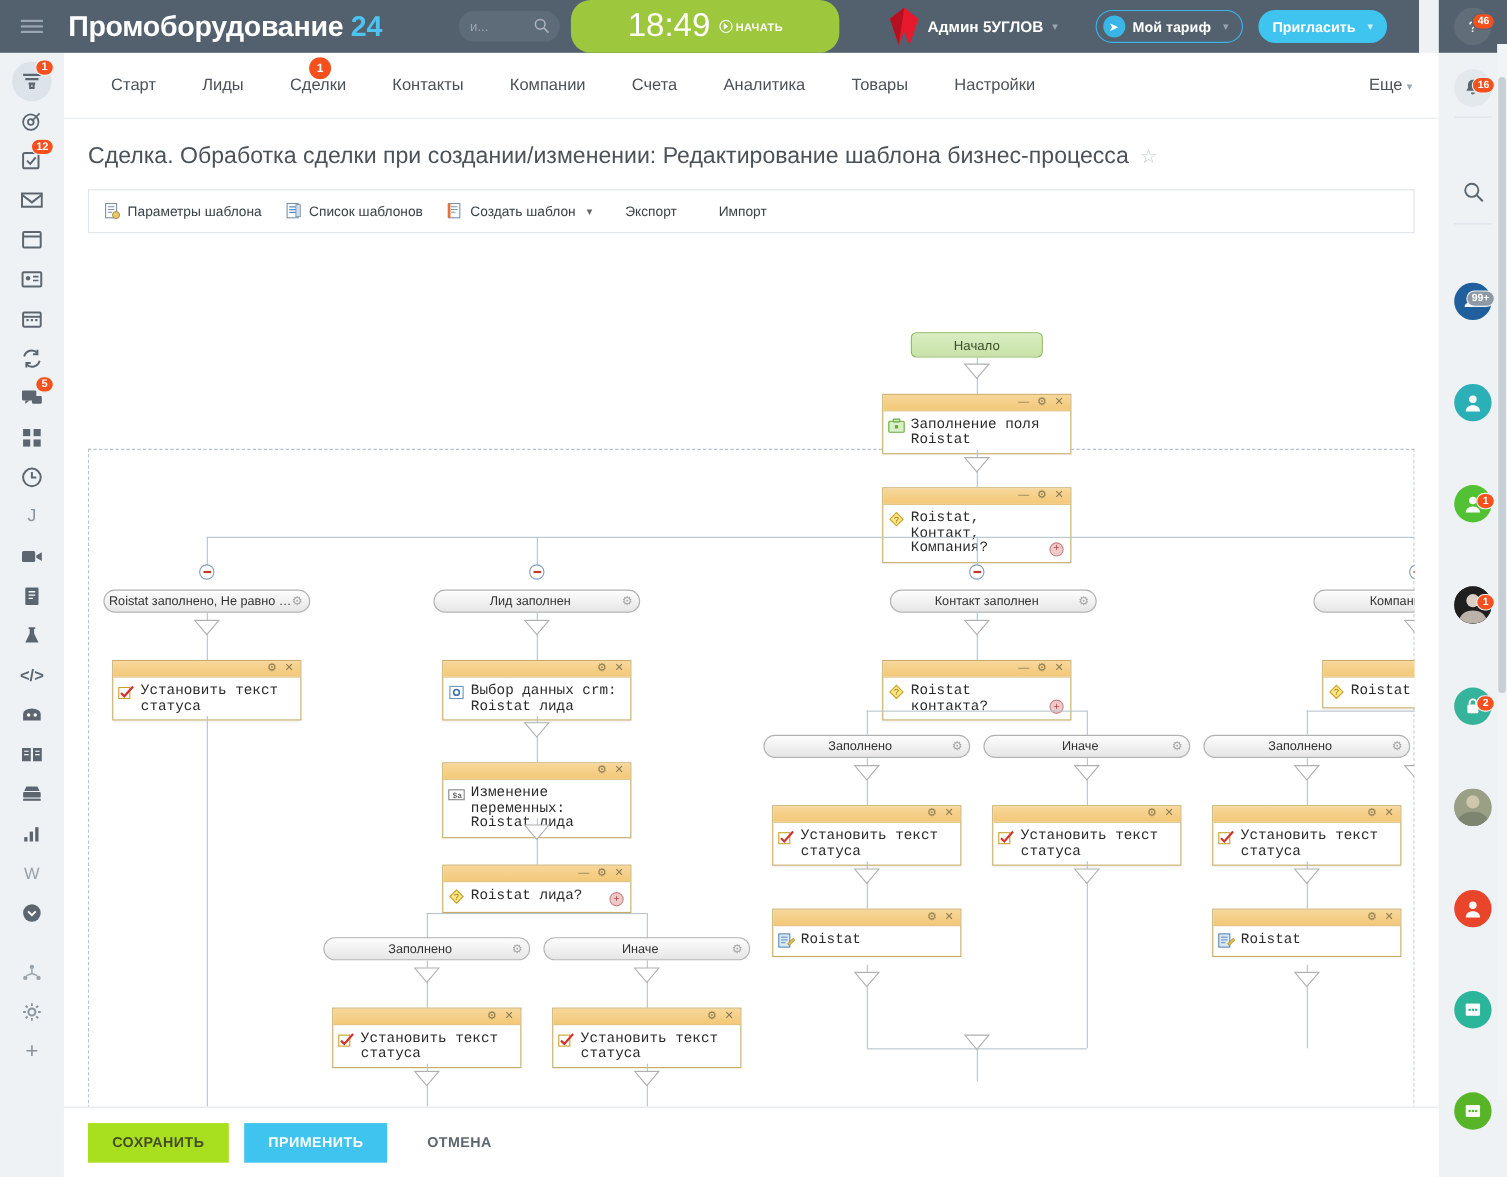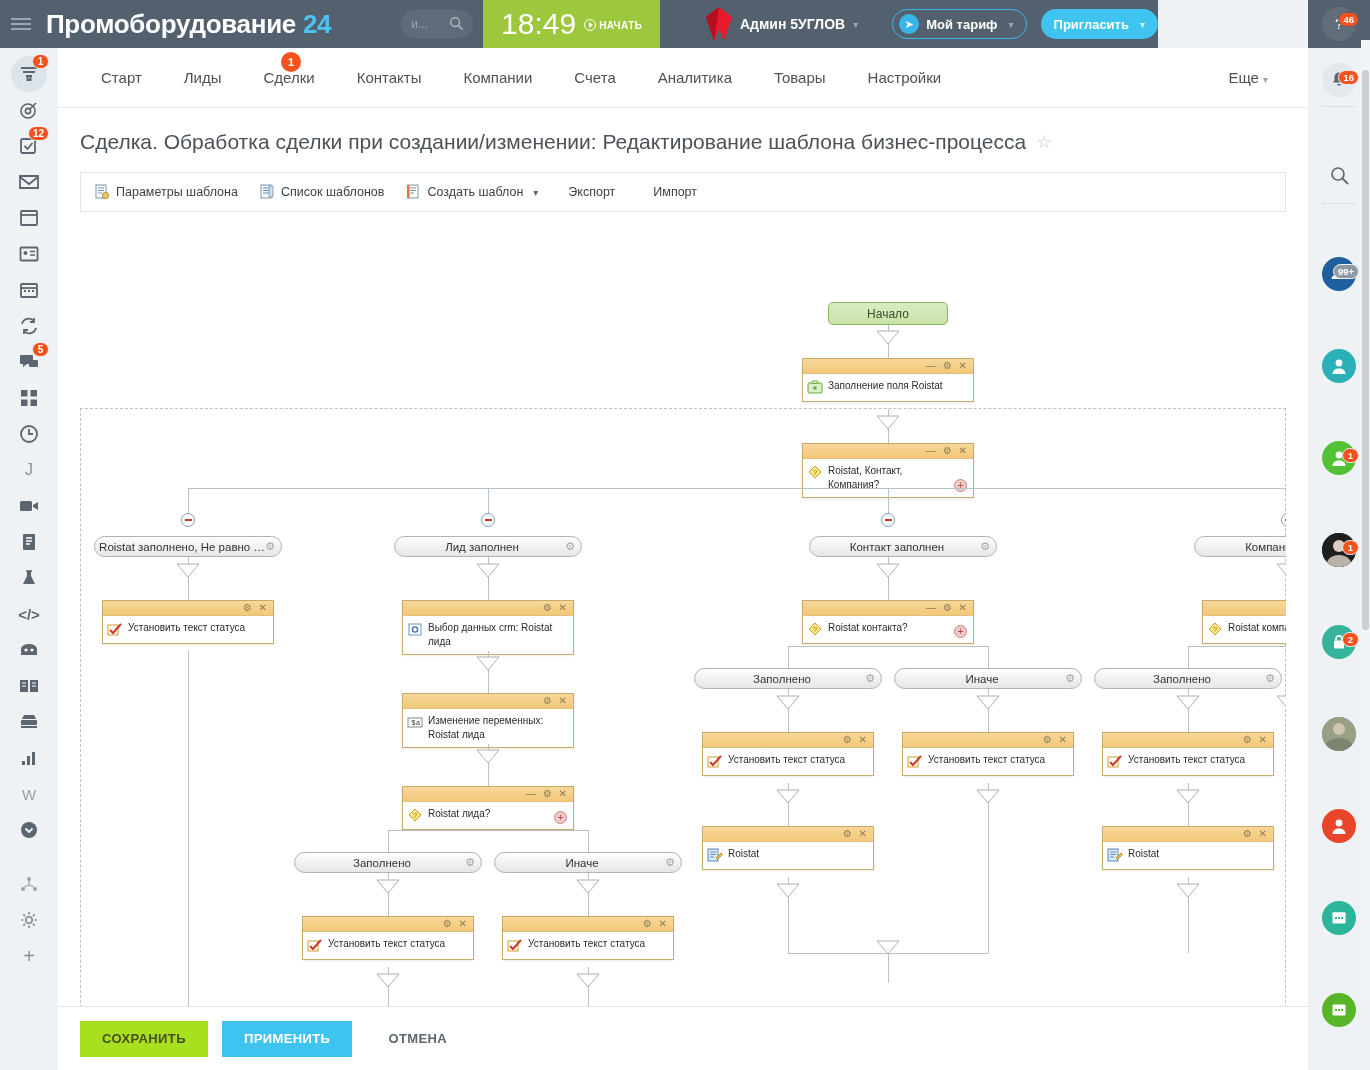--- a/index.html
+++ b/index.html
@@ -6,36 +6,36 @@
   * { box-sizing: border-box; }
   html, body {
     margin: 0; padding: 0;
     width: 1370px; height: 1070px;
     overflow: hidden;
     font-family: "Liberation Sans", sans-serif;
     background: #eef2f4;
   }
   
   .topbar {
-    position: absolute; top: 0; left: 0; width: 1158px; height: 48px;
+    position: absolute; top: 0; left: 0; width: 1290px; height: 48px;
     background: #53616e; display: flex; align-items: center; z-index: 40;
   }
   .burger { width: 58px; height: 48px; display:flex; align-items:center; justify-content:center; }
   .burger i { display:block; width: 20px; height: 2px; background:#9aa6b1; box-shadow: 0 5px 0 #9aa6b1, 0 10px 0 #9aa6b1; margin-bottom:10px; }
   .logo { color:#fff; font-size: 26px; font-weight: bold; letter-spacing:-0.3px; margin-left: 4px; white-space:nowrap; }
   .logo .num { color:#4ec2f0; }
   .hsearch {
     margin-left: 70px; width: 92px; height: 28px; border-radius: 16px;
     background:#5e6b78; display:flex; align-items:center; padding: 0 10px; position:relative;
   }
   .hsearch .ph { color:#9aa6b1; font-size: 12px; }
   .hsearch .mag { position:absolute; right: 9px; top: 6px; }
   .timer {
     margin-left: 10px; width: 244px; height: 48px; background:#9dc73d;
-    display:flex; align-items:center; justify-content:center; gap: 8px;
+    display:flex; align-items:center; justify-content:center; gap: 8px; border-radius: 18px;
   }
   .timer .clock { color:#fff; font-size: 30px; font-weight:300; letter-spacing: 0px; }
   .timer .startlbl { color:#fff; font-size:10px; letter-spacing:0.4px; font-weight:bold;}
   .timer .playdot { display:inline-block; width:12px; height:12px; border:1.5px solid #fff; border-radius:50%; position:relative; vertical-align:middle; margin-right:3px;}
   .timer .playdot:after{content:""; position:absolute; left:3.5px; top:2.5px; border-left:4px solid #fff; border-top:3px solid transparent; border-bottom:3px solid transparent;}
   .userblock { display:flex; align-items:center; margin-left: 42px; gap: 4px; }
   .avatar-red { width: 34px; height: 38px; position: relative; }
   .username { color:#fff; font-size:14px; font-weight:bold; white-space:nowrap;}
   .caret { color:#9aa6b1; font-size:10px; margin-left:4px; }
   .tariff {
@@ -88,21 +88,21 @@
     position:absolute; top:48px; left:58px; width: 1250px; height: 1022px;
     background:#fff;
   }
   .navrow { height:60px; display:flex; align-items:center; padding-left:22px; gap:0px; border-bottom:1px solid #e8ebee;}
   .navitem { position:relative; padding: 0 21px; font-size:15px; color:#4b5258; white-space:nowrap; }
   .navitem .nbadge {
     position:absolute; top:-17px; left:50%; transform:translateX(-8px);
     width:20px;height:20px;background:#f4511e;color:#fff;border-radius:50%;
     font-size:11px; display:flex;align-items:center;justify-content:center; font-weight:bold;
   }
-  .navmore { margin-left:auto; padding-right:40px; font-size:15px; color:#4b5258; }
+  .navmore { margin-left:auto; padding-right:24px; font-size:15px; color:#4b5258; }
 
   .titlerow { padding: 22px 0 18px 22px; display:flex; align-items:center; gap:10px; }
   .ptitle { font-size:21px; color:#4b5258; font-weight:normal; white-space:nowrap;}
   .star { color:#c4ccd2; font-size:18px; }
 
   .toolbar {
     margin: 0 22px; height:40px; border:1px solid #e0e5e9; background:#fff;
     display:flex; align-items:center; padding-left:14px; gap:0px;
   }
   .tbitem { display:flex; align-items:center; gap:6px; font-size:12.5px; color:#3b4348; padding: 0 14px 0 0; margin-right:8px; white-space:nowrap;}
@@ -129,21 +129,21 @@
   }
   .box .bhead {
     height:15px; background:linear-gradient(#f7d79a,#f3c878); border-bottom:1px solid #e0be7d;
     display:flex; align-items:center; justify-content:flex-end; gap:7px; padding-right:6px;
   }
   .box .bhead span { font-size:10px; color:#8a7b52; line-height:1; cursor:pointer; }
   .box .bbody {
     display:flex; align-items:flex-start; padding: 4px 6px 6px 4px; gap:5px; min-height:26px;
   }
   .box .bico { width:16px;height:16px;flex:0 0 16px; margin-top:1px;}
-  .box .btxt { font-size:10px; color:#2b2b2b; line-height:13.5px; padding-top:1px;}
+  .box .btxt { font-size:13px; color:#2b2b2b; line-height:13.5px; padding-top:1px;font-family:Liberation Mono, monospace;}
   .box .plusbtn {
     position:absolute; right:6px; bottom:5px; width:13px;height:13px;border-radius:50%;
     background:#f0c9c9; border:1px solid #c98585; color:#b34a4a; font-size:10px;
     display:flex;align-items:center;justify-content:center; line-height:1;
   }
   .cond {
     position:absolute; height:21px; border-radius:11px; border:1px solid #b2b2b2;
     background:linear-gradient(#fdfdfd,#e6e6e6);
     display:flex; align-items:center; justify-content:center;
     font-size:11.5px; color:#333; padding: 0 22px 0 10px; overflow:hidden; white-space:nowrap;

